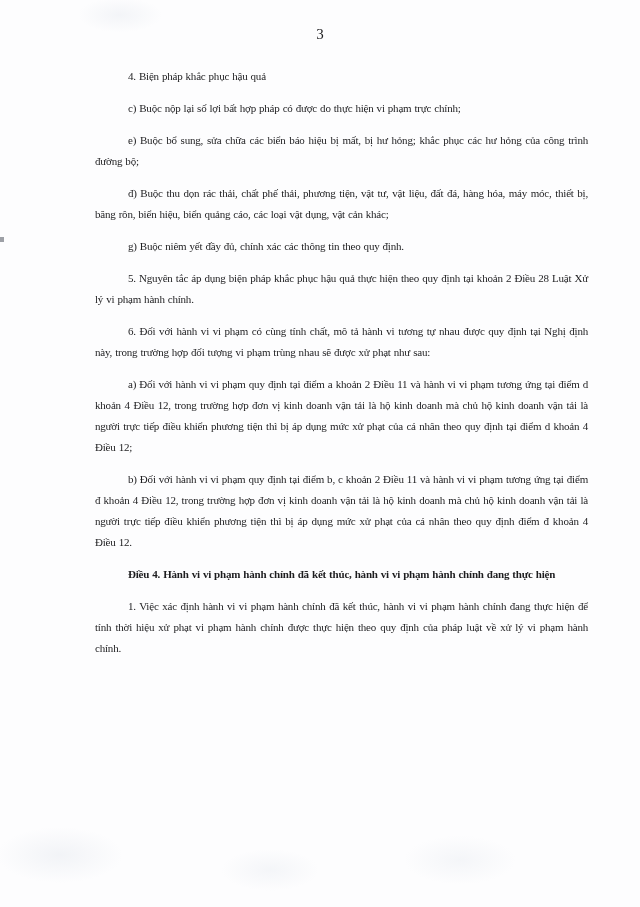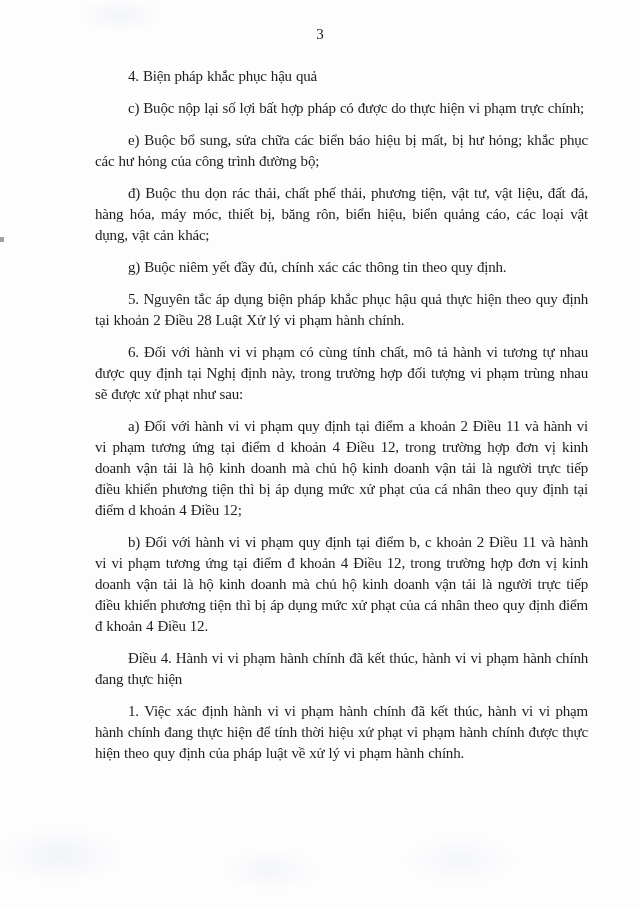--- a/index.html
+++ b/index.html
@@ -33,29 +33,29 @@
     line-height: 18px;
   }
   .doc-body {
     position: absolute;
     left: 95px;
     top: 66px;
     width: 493px;
   }
   .para {
     margin: 0 0 11px 0;
-    font-size: 15px;
+    font-size: 11px;
     line-height: 21px;
     letter-spacing: -0.2px;
     text-align: justify;
     text-indent: 33px;
     word-spacing: 0.5px;
   }
   .para.heading {
-    font-weight: normal;
+    font-weight: bold;
   }
   .para:last-child {
     margin-bottom: 0;
   }
   
   .speck {
     position: absolute;
     left: 0px;
     top: 237px;
     width: 4px;

